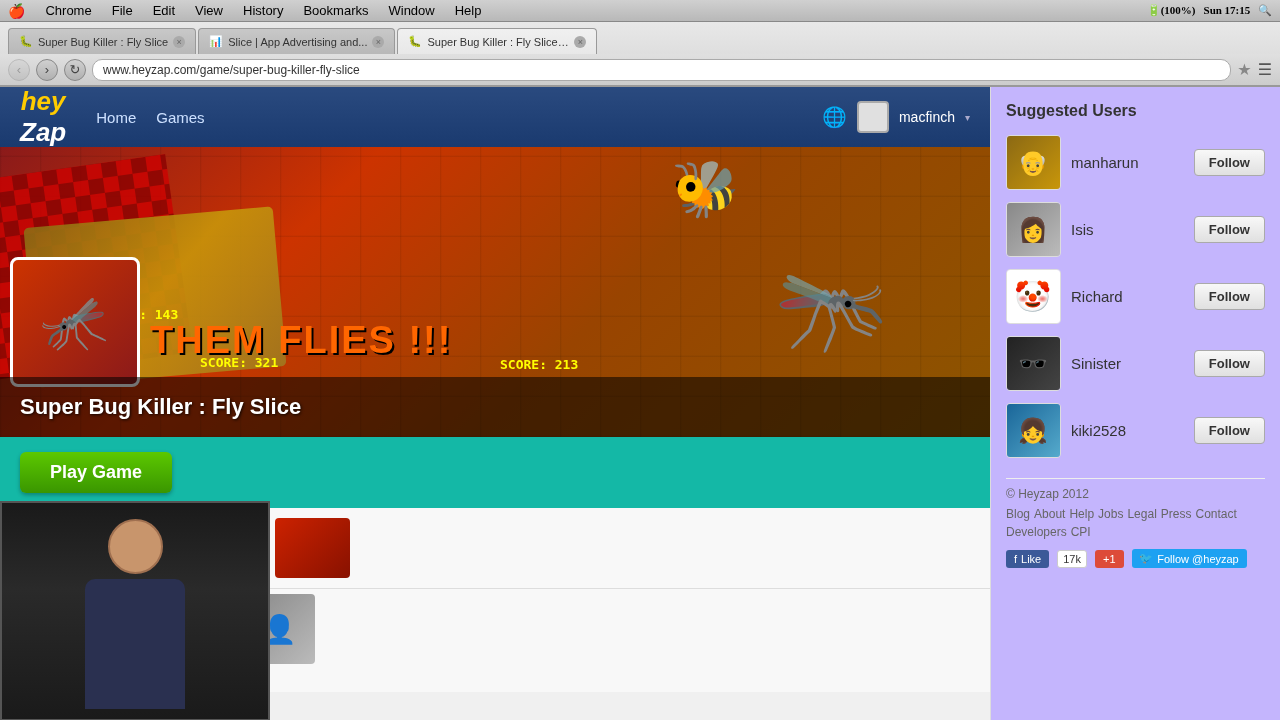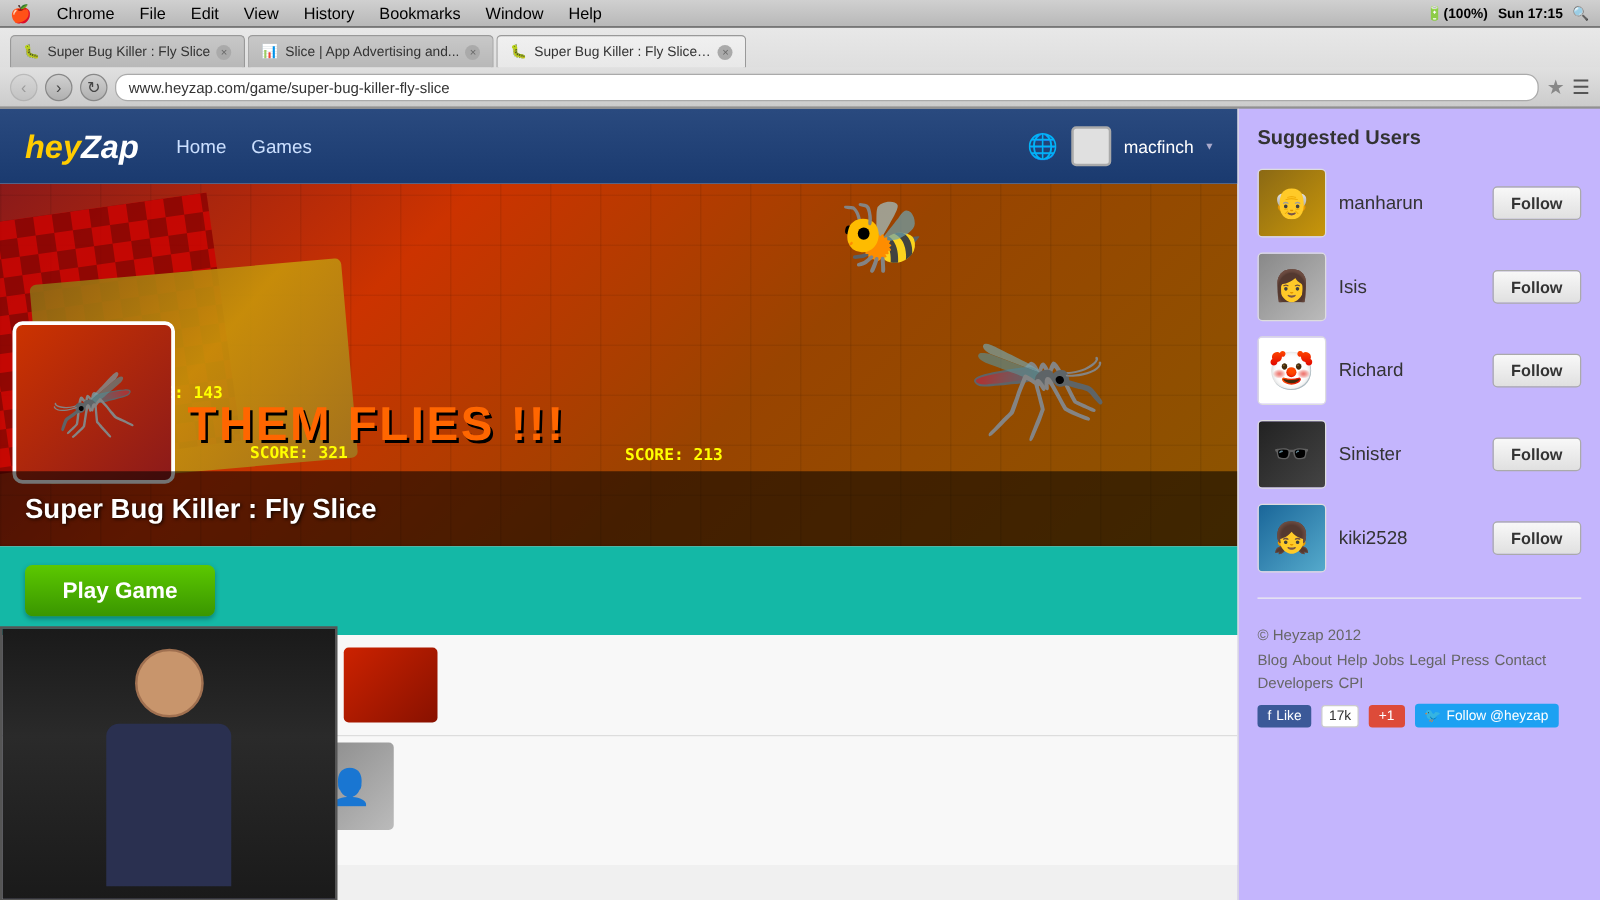--- a/index.html
+++ b/index.html
@@ -18,23 +18,24 @@
       gap: 20px;
       border-bottom: 1px solid #888;
       position: relative;
     }
     .mac-apple { font-size: 14px; }
     .mac-menu-item { font-size: 13px; font-weight: 400; }
     .mac-bar-right {
       position: absolute;
       right: 8px;
       display: flex;
-      align-items: flex-end;
+      align-items: flex-start;
       gap: 8px;
       font-size: 11px;
+      font-family: Liberation Serif, serif;
     }
 
     
     .browser-chrome {
       width: 100%;
       background: linear-gradient(to bottom, #e8e8e8, #d5d5d5);
       border-bottom: 1px solid #999;
     }
 
     
@@ -377,21 +378,21 @@
       cursor: pointer;
       color: #333;
       font-weight: bold;
       white-space: nowrap;
     }
 
     
     .sidebar-footer {
       margin-top: 20px;
       border-top: 1px solid #eee;
-      padding-top: 22px;
+      padding-top: 8px;
       font-size: 12px;
       color: #666;
     }
     .footer-line1 { margin-bottom: 6px; }
     .footer-links {
       display: flex;
       flex-wrap: wrap;
       gap: 4px;
       margin-bottom: 10px;
     }
@@ -503,21 +504,21 @@
     <span class="star-icon">★</span>
     <span class="nav-icon">☰</span>
   </div>
 </div>
 
 <div class="content-area">
 
   <div class="main-page">
 
     <div class="heyzap-header">
-      <div style="display:flex; align-items:center;">
+      <div style="display:flex; align-items:center;flex-direction:column;">
         <span style="color:#ffcc00; font-size:26px; font-weight:900; font-style:italic;">hey</span>
           <span style="color:#fff; font-size:26px; font-weight:900; font-style:italic;">Zap</span>
       </div>
       <div class="header-nav">
         <span class="header-nav-item">Home</span>
         <span class="header-nav-item">Games</span>
       </div>
       <div class="header-right">
         <span class="globe-icon">🌐</span>
         <div class="user-avatar-small"></div>

